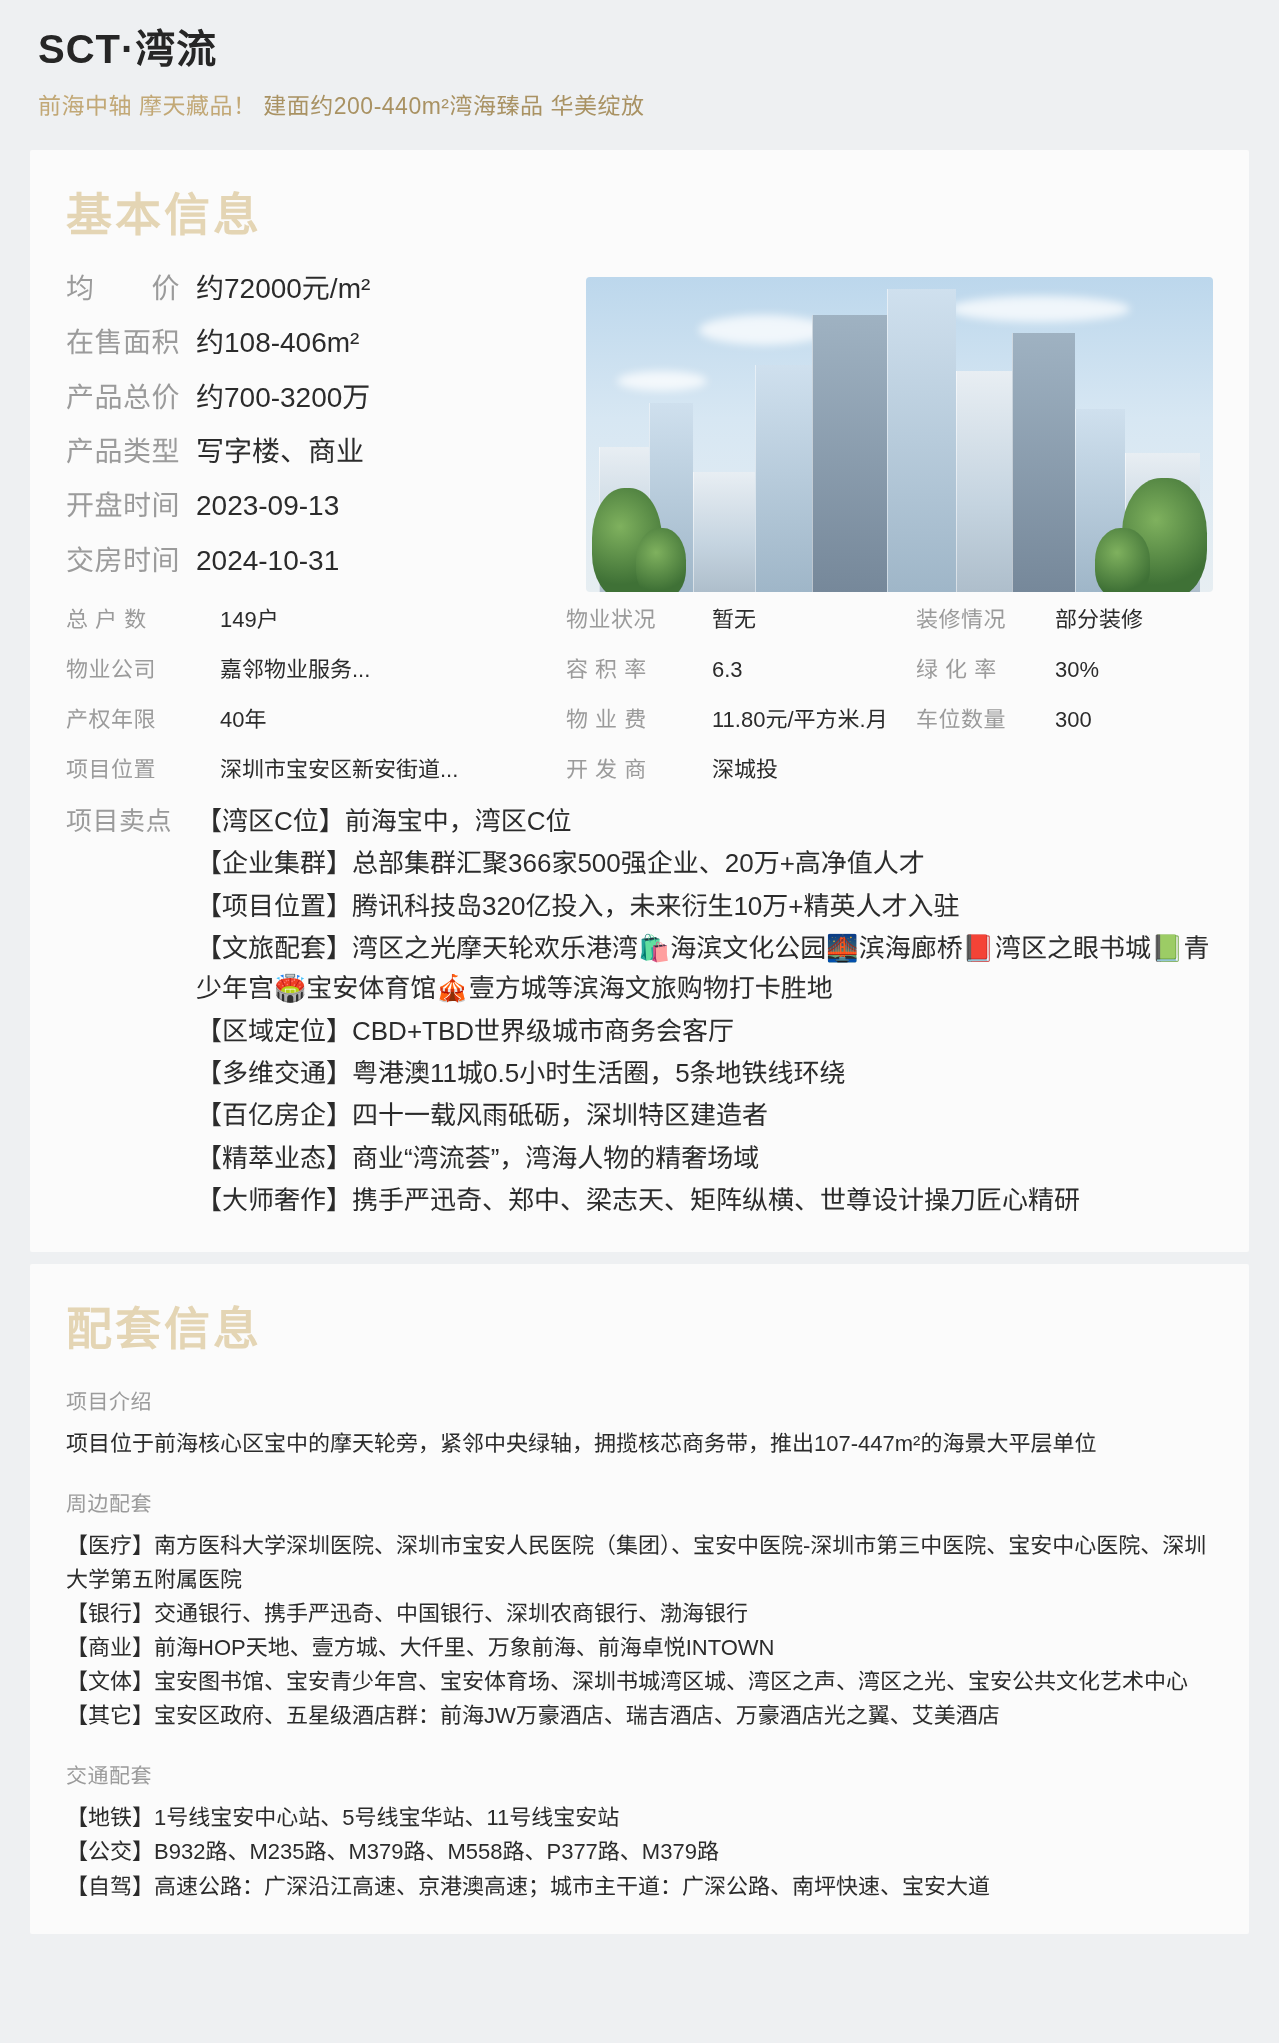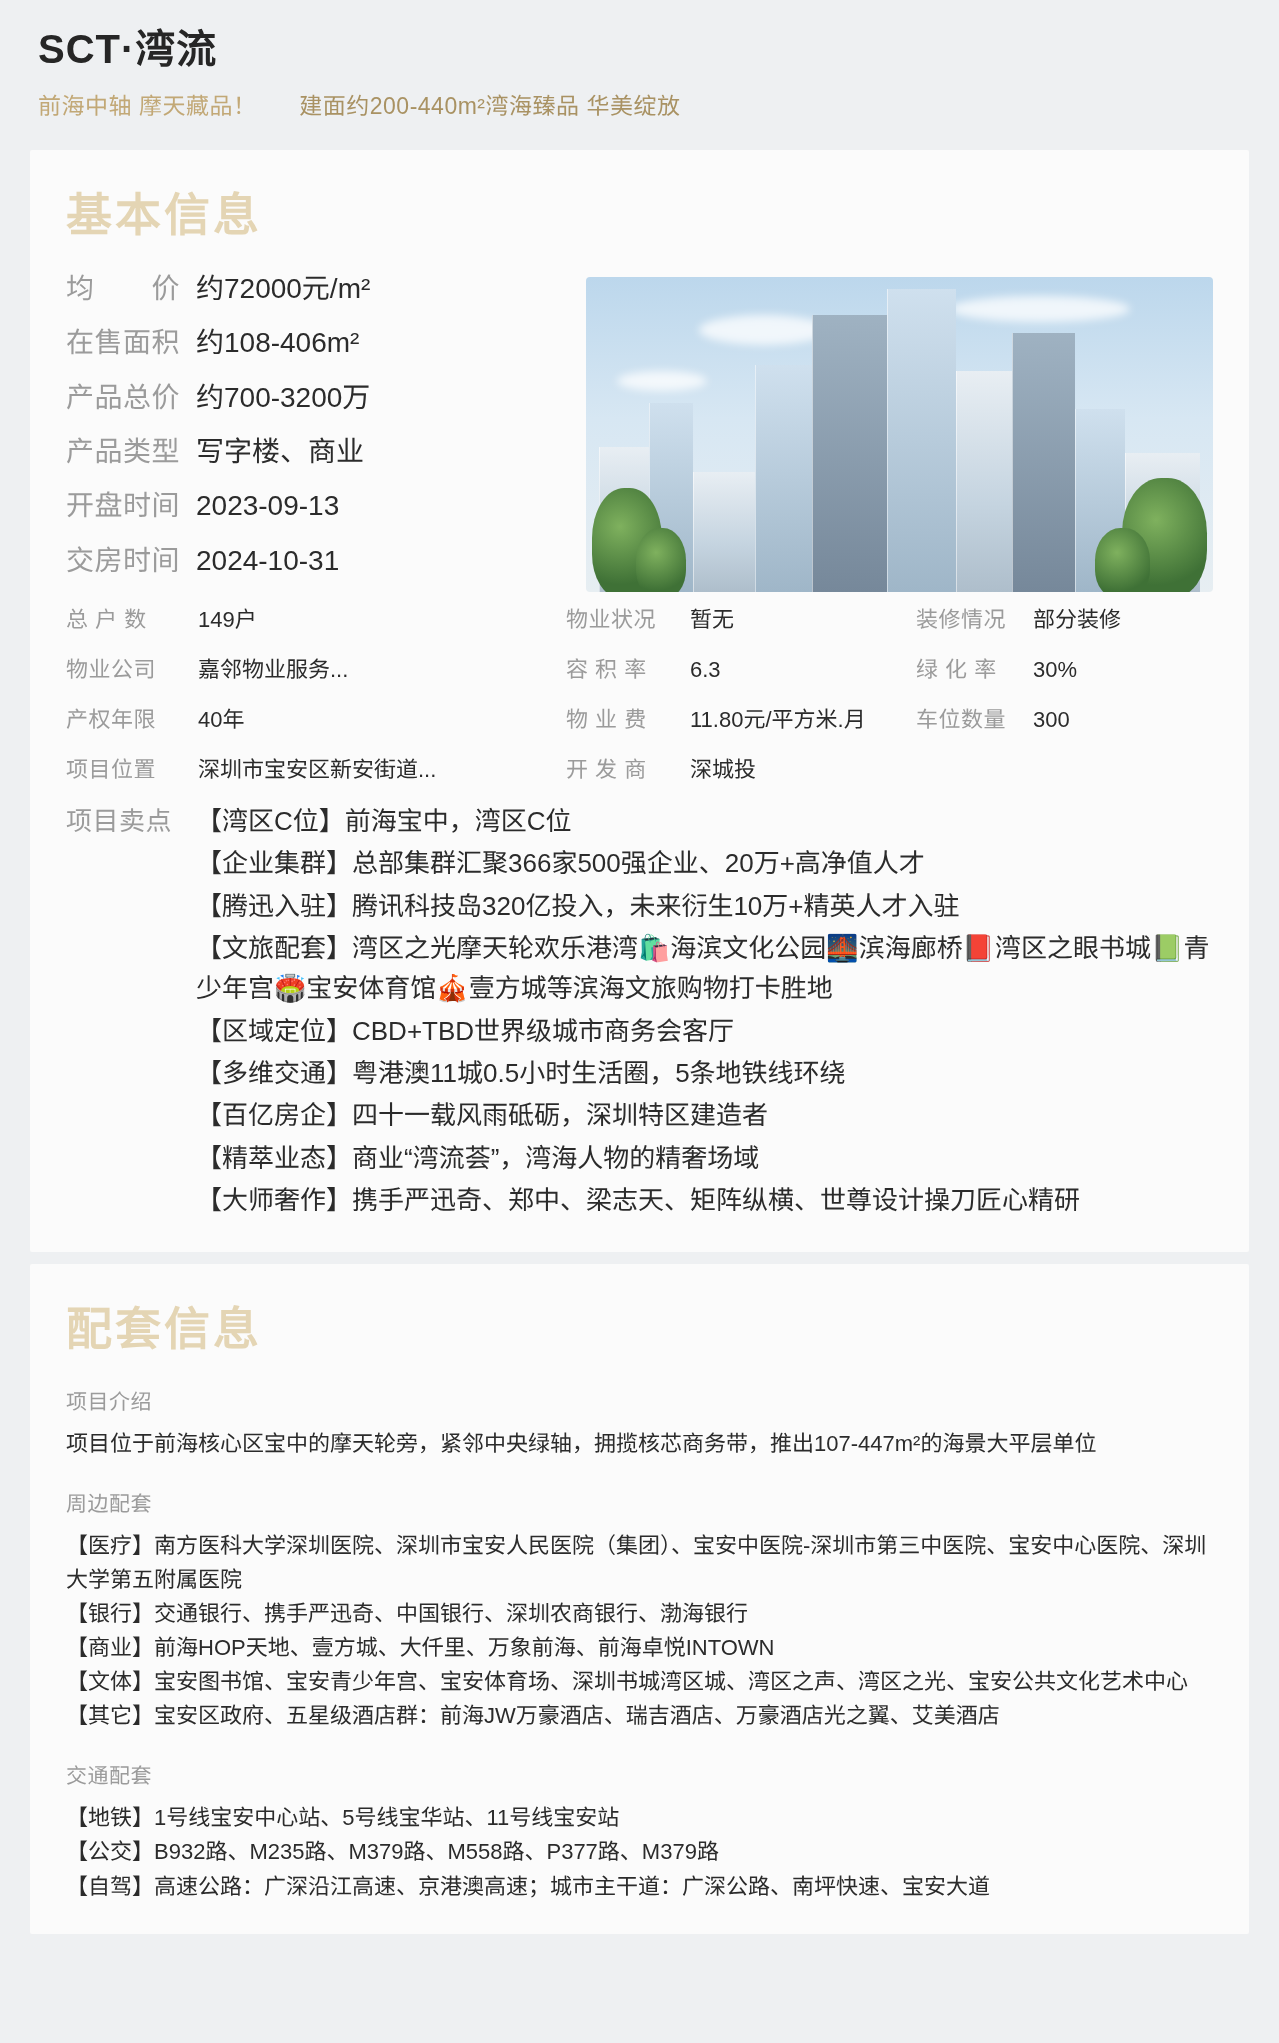--- a/index.html
+++ b/index.html
@@ -32,21 +32,21 @@
     margin: 0 0 18px 0;
     line-height: 1.15;
   }
   .header-sub {
     font-size: 23px;
     color: #b49a6a;
     line-height: 1.4;
     letter-spacing: 0.5px;
   }
   .header-sub .sub-a { color: #c2a876; }
-  .header-sub .sub-b { color: #a99263; margin-left: 36px; }
+  .header-sub .sub-b { color: #a99263; }
 
   
   .card {
     background: #fbfbfb;
     margin: 12px 30px 0 30px;
     padding: 34px 36px 30px 36px;
     border-radius: 2px;
   }
   .card-title {
     font-size: 46px;
@@ -121,21 +121,21 @@
   }
 
   
   .stat-grid { margin-top: 4px; }
   .stat-row {
     display: flex;
     margin-bottom: 18px;
     font-size: 22px;
     align-items: baseline;
   }
-  .stat-cell { display: flex; align-items: baseline; }
+  .stat-cell { display: flex; align-items: baseline; gap: 22px; }
   .stat-cell.c1 { flex: 0 0 500px; }
   .stat-cell.c2 { flex: 0 0 350px; }
   .stat-cell.c3 { flex: 1 1 auto; }
   .stat-label {
     color: #9b9b9b;
     white-space: nowrap;
     letter-spacing: 0.5px;
   }
   .stat-label.w120 { flex: 0 0 120px; display: flex; justify-content: space-between; }
   .stat-label.w110 { flex: 0 0 112px; display: flex; justify-content: space-between; }
@@ -317,21 +317,21 @@
         <div class="stat-cell c3"></div>
       </div>
 
     </div>
 
     <div class="sp-row">
       <div class="sp-label">项目卖点</div>
       <div class="sp-body">
         <div class="sp-line">【湾区C位】前海宝中，湾区C位</div>
         <div class="sp-line">【企业集群】总部集群汇聚366家500强企业、20万+高净值人才</div>
-        <div class="sp-line">【腾迅入驻】腾讯科技岛320亿投入，未来衍生10万+精英人才入驻</div>
+        <div class="sp-line">【项目位置】腾讯科技岛320亿投入，未来衍生10万+精英人才入驻</div>
         <div class="sp-line">【文旅配套】湾区之光摩天轮欢乐港湾🛍️海滨文化公园🌉滨海廊桥📕湾区之眼书城📗青少年宫🏟️宝安体育馆🎪壹方城等滨海文旅购物打卡胜地</div>
         <div class="sp-line">【区域定位】CBD+TBD世界级城市商务会客厅</div>
         <div class="sp-line">【多维交通】粤港澳11城0.5小时生活圈，5条地铁线环绕</div>
         <div class="sp-line">【百亿房企】四十一载风雨砥砺，深圳特区建造者</div>
         <div class="sp-line">【精萃业态】商业“湾流荟”，湾海人物的精奢场域</div>
         <div class="sp-line">【大师奢作】携手严迅奇、郑中、梁志天、矩阵纵横、世尊设计操刀匠心精研</div>
       </div>
     </div>
 
   </div>

